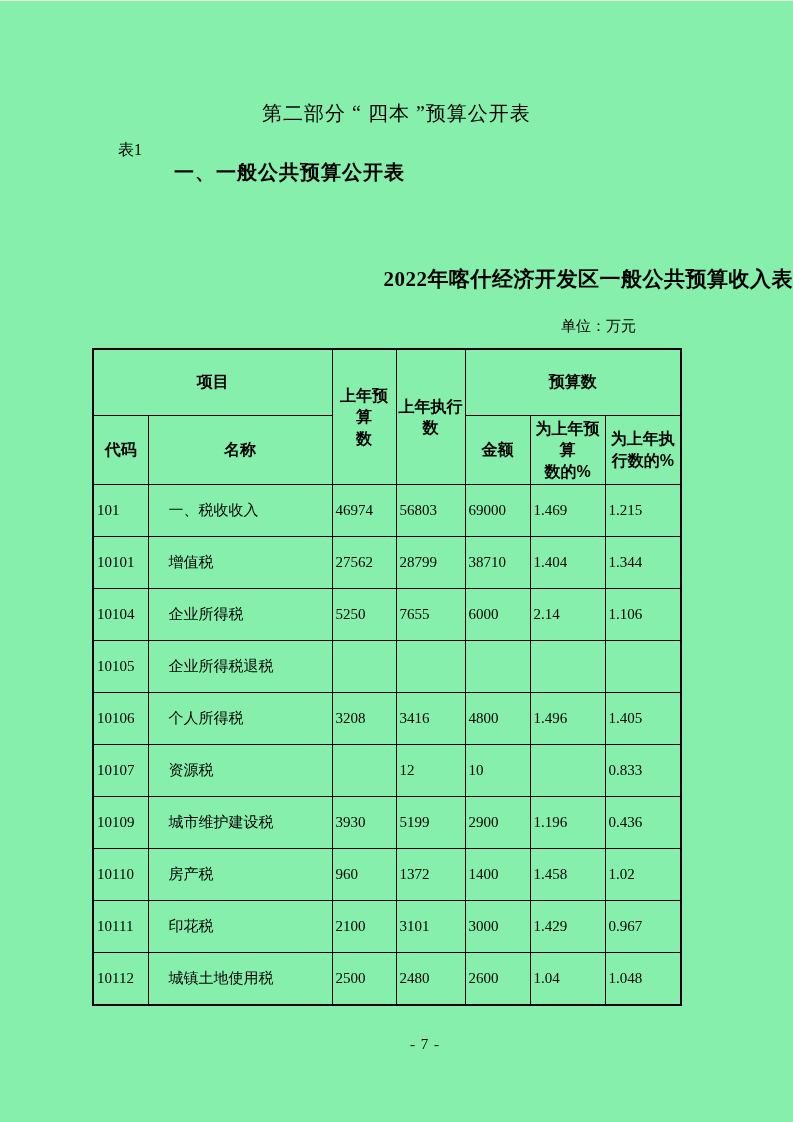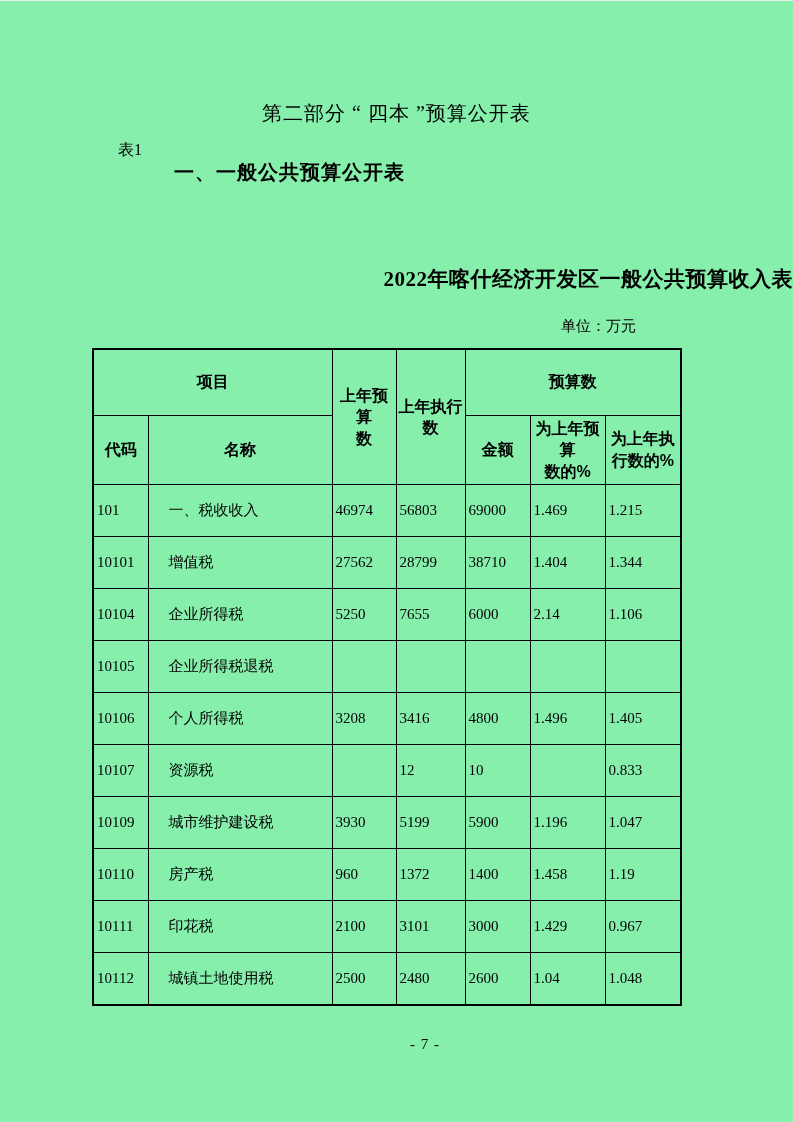--- a/index.html
+++ b/index.html
@@ -201,32 +201,32 @@
           <td>12</td>
           <td>10</td>
           <td></td>
           <td>0.833</td>
         </tr>
         <tr>
           <td>10109</td>
           <td class="name-cell indent">城市维护建设税</td>
           <td>3930</td>
           <td>5199</td>
-          <td>5900</td>
+          <td>2900</td>
           <td>1.196</td>
-          <td>1.047</td>
+          <td>0.436</td>
         </tr>
         <tr>
           <td>10110</td>
           <td class="name-cell indent">房产税</td>
           <td>960</td>
           <td>1372</td>
           <td>1400</td>
           <td>1.458</td>
-          <td>1.19</td>
+          <td>1.02</td>
         </tr>
         <tr>
           <td>10111</td>
           <td class="name-cell indent">印花税</td>
           <td>2100</td>
           <td>3101</td>
           <td>3000</td>
           <td>1.429</td>
           <td>0.967</td>
         </tr>

